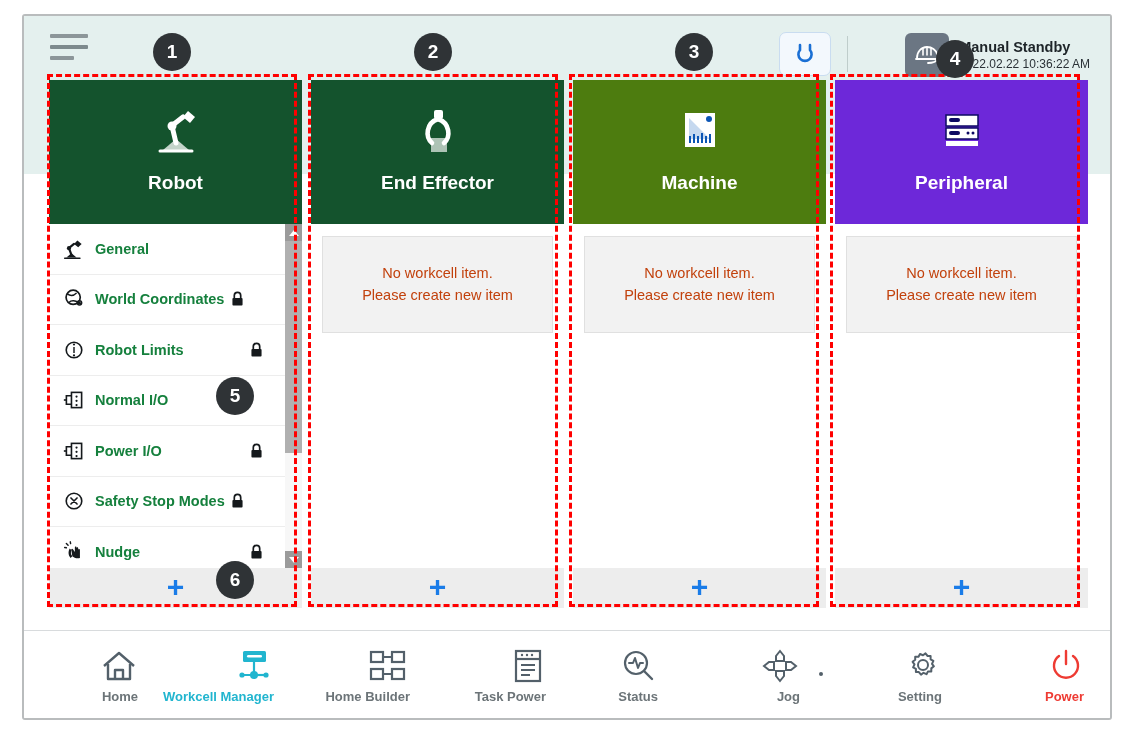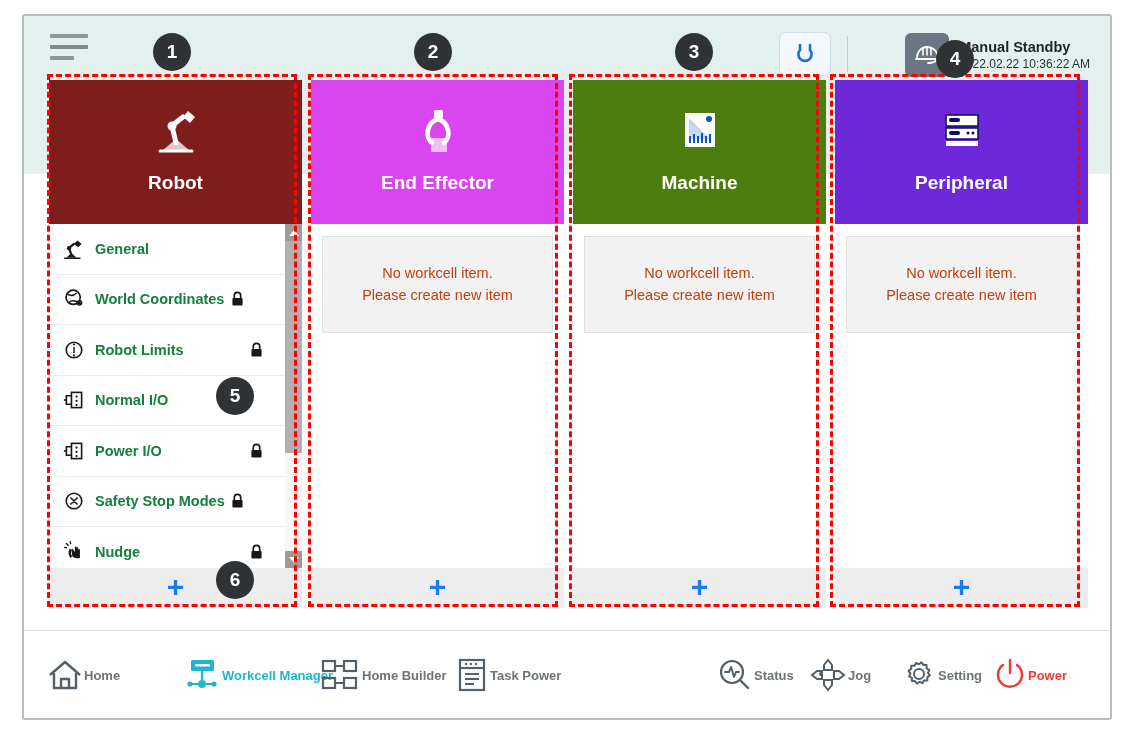--- a/index.html
+++ b/index.html
@@ -254,25 +254,26 @@
     left: 0; bottom: 0;
     width: 100%;
     height: 88px;
     background: #ffffff;
     border-top: 1px solid #d8dbdd;
     display: flex;
     align-items: center;
   }
   .navgroup { display: flex; align-items: flex-start; }
   #nav-left { margin-left: 22px; gap: 44px; }
-  #nav-right { margin-left: auto; margin-right: 26px; }
+  #nav-right { margin-left: auto; margin-right: 26px; gap: 50px; }
   .navitem {
     width: 92px;
     display: flex;
-    align-items: center;
+    flex-direction: column;
+    align-items: flex-end;
     cursor: pointer;
   }
   .navitem .nico {
     height: 42px;
     display: flex; align-items: center; justify-content: center;
   }
   .navitem .nlabel {
     margin-top: 2px;
     font-size: 13px;
     font-weight: bold;
@@ -340,21 +341,21 @@
     </div>
     <div id="status-text">
       <div id="status-title">Manual Standby</div>
       <div id="status-time">2022.02.22 10:36:22 AM</div>
     </div>
   </div>
 
   <div id="columns">
 
     <div class="col">
-      <div class="col-head" style="background:#7f1d1d">
+      <div class="col-head" style="background:#14532d">
         <div class="hicon">
           <svg width="56" height="54" viewBox="0 0 56 54">
             <path d="M40 7 L47 13 L42 19 L35 13 Z" fill="#ffffff"></path>
             <path d="M35 13 L26 20" stroke="#ffffff" stroke-width="5" stroke-linecap="round" fill="none"></path>
             <circle cx="24" cy="22" r="4.5" fill="#ffffff"></circle>
             <path d="M24 22 L28 39" stroke="#ffffff" stroke-width="5" stroke-linecap="round" fill="none"></path>
             <path d="M15 46 L28 35 L41 46 Z" fill="#ffffff" opacity="0.75"></path>
             <path d="M12 47 L44 47" stroke="#ffffff" stroke-width="3" stroke-linecap="round"></path>
           </svg>
         </div>
@@ -482,21 +483,21 @@
               <i class="tri"></i>
             </div>
         </div>
       </div>
       <div class="col-foot">
         <span class="plus">+</span>
       </div>
     </div>
 
     <div class="col">
-      <div class="col-head" style="background:#d946ef">
+      <div class="col-head" style="background:#14532d">
         <div class="hicon">
           <svg width="50" height="54" viewBox="0 0 50 54">
             <rect x="21" y="6" width="9" height="9" rx="2" fill="#ffffff"></rect>
             <path d="M25 15 C13 19 12 33 19 39" fill="none" stroke="#ffffff" stroke-width="4.6" stroke-linecap="round"></path>
             <path d="M25 15 C37 19 38 33 31 39" fill="none" stroke="#ffffff" stroke-width="4.6" stroke-linecap="round"></path>
             <path d="M18 34 L34 34 L34 48 L18 48 Z" fill="#ffffff" opacity="0.65"></path>
           </svg>
         </div>
         <div class="htitle">End Effector</div>
       </div>

